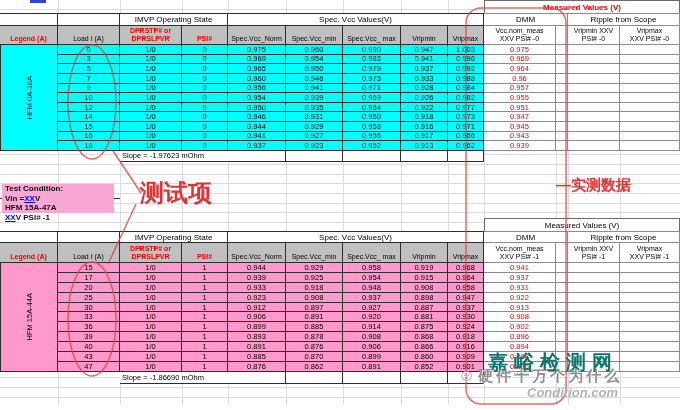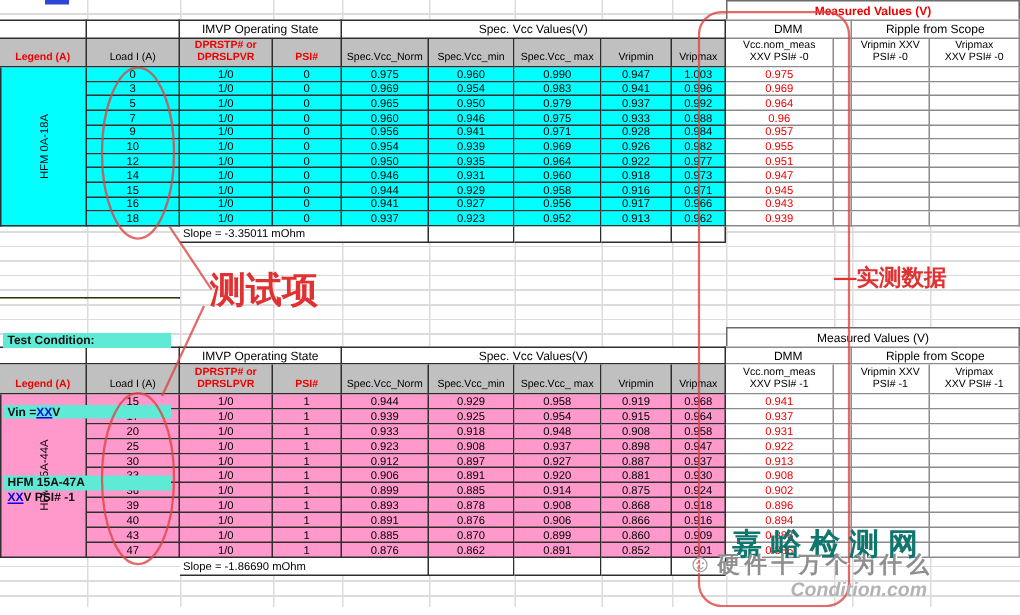--- a/index.html
+++ b/index.html
@@ -55,21 +55,21 @@
   .t2 .legendcell{height:109px;background:#ff99cc;}
   .vtext{writing-mode:vertical-rl;transform:rotate(180deg);font-size:7.5px;color:#000;}
 
   .t1 .sloperow{height:11px;} .t2 .sloperow{height:12px;}
   .sloperow .cell{font-size:7.5px;}
   .yellow{background:#ffff00;color:#ee0000;font-weight:bold;justify-content:flex-end;padding-right:2px;margin-top:47px;}
   .slopetext{justify-content:flex-start;padding-left:2px;}
 
   .testblock{position:absolute;left:2px;top:184px;z-index:2;font-size:8px;font-weight:bold;color:#111;}
   .tline{height:9.7px;line-height:9.7px;padding:0 3px;width:106px;white-space:nowrap;}
-  .tyellow{background:#5eead4;margin-top:38px;}
+  .tyellow{background:#f9a8d4;}
   .link{color:#0000ee;text-decoration:underline;}
 
   .anno{position:absolute;left:0;top:0;z-index:3;pointer-events:none;}
   .lbl-test{position:absolute;left:140px;top:177px;font-size:24px;font-weight:bold;color:#e03232;z-index:4;white-space:nowrap;}
   .lbl-meas{position:absolute;left:556px;top:176px;font-size:15px;font-weight:bold;color:#e03232;z-index:4;white-space:nowrap;text-align:center;}
 
   .wm-site{position:absolute;left:488px;top:349px;font-size:20px;font-weight:bold;color:#0f766e;letter-spacing:6px;z-index:5;white-space:nowrap;}
   .wm-slogan{position:absolute;left:458px;top:366px;z-index:5;display:flex;align-items:center;gap:3px;
              font-size:15px;font-weight:bold;color:#8f8f8f;letter-spacing:3px;white-space:nowrap;text-shadow:1px 1px 0 #fff;}
   .wm-smiley{font-size:17px;color:#9a9a9a;letter-spacing:0;}
@@ -289,21 +289,21 @@
           <div class="cell m w-smin"></div>
           <div class="cell m w-smax"></div>
         </div>
       </div>
     <div class="legendcell">
       <span class="vtext">HFM 0A-18A</span>
     </div>
     <div class="trow sloperow">
       <div class="cell yellow w-legend">slope =</div>
       <div class="cell yellow w-load">-0.00197623</div>
-      <div class="cell slopetext w-slopetext">Slope = -3.35011 mOhm</div>
+      <div class="cell slopetext w-slopetext">Slope = -1.97623 mOhm</div>
       <div class="cell w-vmin"></div>
       <div class="cell w-vmax"></div>
       <div class="cell w-rpmin"></div>
       <div class="cell w-rpmax"></div>
       <div class="cell ghost w-mg"></div>
     </div>
   </div>
 
   <div class="table t2">
     <div class="trow h0">

